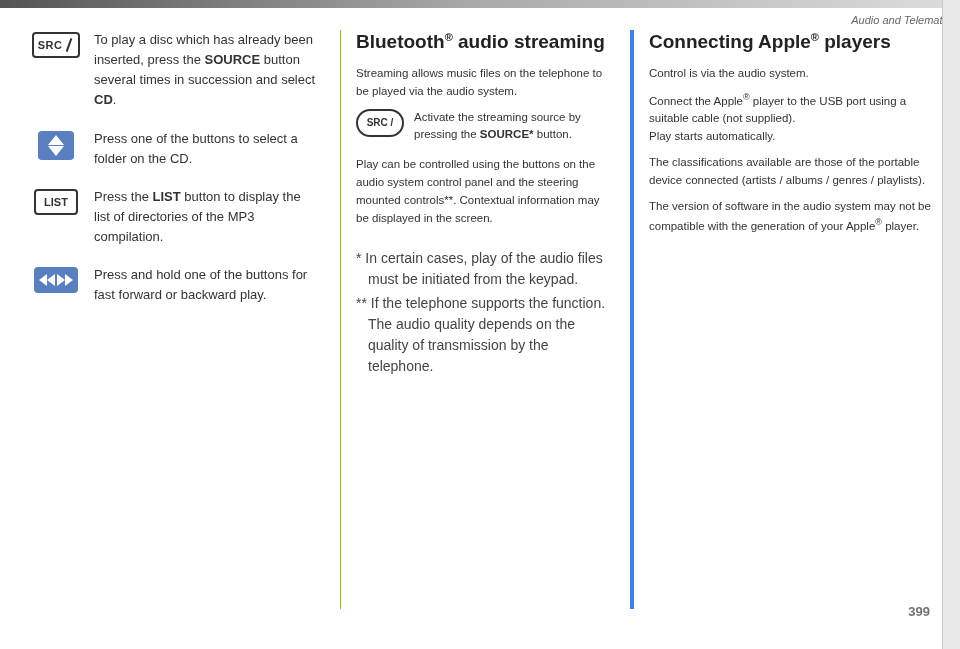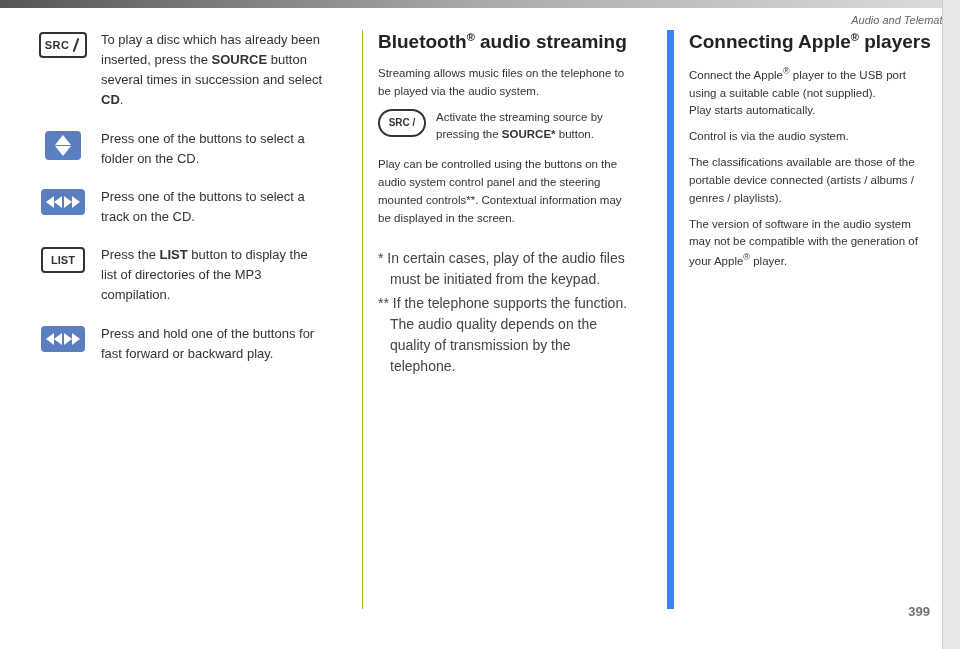--- a/index.html
+++ b/index.html
@@ -51,22 +51,21 @@
     }
 
     
     .content {
       position: absolute;
       top: 30px;
       left: 30px;
       right: 25px;
       bottom: 40px;
       display: flex;
-      gap: 15px;
-      margin-left: 7px;
+      gap: 0;
     }
 
     
     .left-col {
       width: 310px;
       flex-shrink: 0;
       padding-right: 20px;
     }
 
     
@@ -75,21 +74,21 @@
       flex-shrink: 0;
       padding-right: 15px;
       border-left: 1px solid #84cc16;
       padding-left: 15px;
     }
 
     
     .right-col {
       flex: 1;
       padding-left: 15px;
-      border-left: 7px solid #3b82f6;
+      border-left: 4px solid #3b82f6;
     }
 
     
     .section-title {
       font-size: 19px;
       font-weight: bold;
       color: #222;
       margin-bottom: 10px;
       line-height: 1.3;
     }
@@ -316,66 +315,49 @@
 
     <div class="icon-row">
       <div class="icon-box">
         <div class="updown-icon">
           <div class="arrow-up"></div>
           <div class="arrow-down"></div>
         </div>
       </div>
       <div class="icon-text-block">
         Press one of the buttons to select a folder on the CD.
+      </div>
+    </div>
+
+
+    <div class="icon-row">
+      <div class="icon-box">
+        <div class="list-btn">
+          <span>LIST</span>
+        </div>
+      </div>
+      <div class="icon-text-block">
+        Press the <span class="bold">LIST</span> button to display the list of directories of the MP3 compilation.
       </div>
     </div>
 
     <div class="icon-row">
       <div class="icon-box">
         <div class="ff-icon">
           <div class="ff-left">
             <div class="triangle-left"></div>
             <div class="triangle-left"></div>
           </div>
           <div class="ff-left">
             <div class="triangle-right"></div>
             <div class="triangle-right"></div>
           </div>
         </div>
       </div>
       <div class="icon-text-block">
-        Press one of the buttons to select a track on the CD.
-      </div>
-    </div>
-
-    <div class="icon-row">
-      <div class="icon-box">
-        <div class="list-btn">
-          <span>LIST</span>
-        </div>
-      </div>
-      <div class="icon-text-block">
-        Press the <span class="bold">LIST</span> button to display the list of directories of the MP3 compilation.
-      </div>
-    </div>
-
-    <div class="icon-row">
-      <div class="icon-box">
-        <div class="ff-icon">
-          <div class="ff-left">
-            <div class="triangle-left"></div>
-            <div class="triangle-left"></div>
-          </div>
-          <div class="ff-left">
-            <div class="triangle-right"></div>
-            <div class="triangle-right"></div>
-          </div>
-        </div>
-      </div>
-      <div class="icon-text-block">
         Press and hold one of the buttons for fast forward or backward play.
       </div>
     </div>
 
   </div>
 
   <div class="middle-col">
 
     <div class="section-title">
       Bluetooth<sup>®</sup> audio streaming
@@ -400,28 +382,28 @@
       <p class="footnote-line">** If the telephone supports the function. The audio quality depends on the quality of transmission by the telephone.</p>
     </div>
 
   </div>
 
   <div class="right-col">
 
     <div class="section-title">
       Connecting Apple<sup>®</sup> players
     </div>
+
+    <p class="body-text">Control is via the audio system.</p>
 
     <p class="body-text">
       Connect the Apple<sup>®</sup> player to the USB port using a suitable cable (not supplied).<br>
       Play starts automatically.
     </p>
 
-    <p class="body-text">Control is via the audio system.</p>
-
     <p class="body-text">The classifications available are those of the portable device connected (artists / albums / genres / playlists).</p>
 
     <p class="body-text">
       The version of software in the audio system may not be compatible with the generation of your Apple<sup>®</sup> player.
     </p>
 
   </div>
 
 </div>
 

